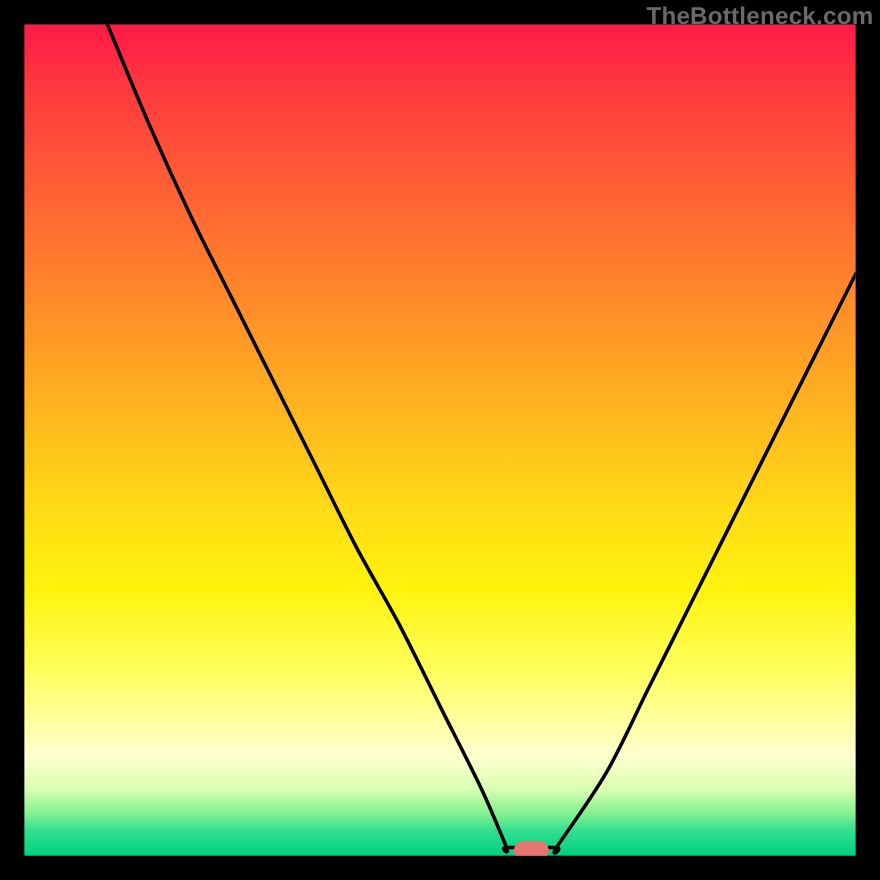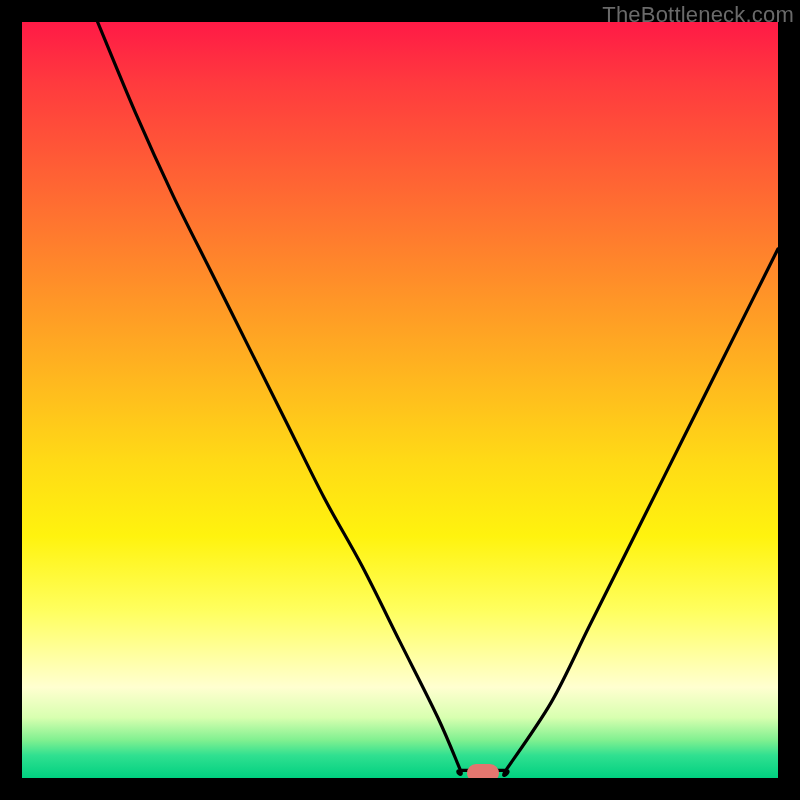--- a/index.html
+++ b/index.html
@@ -44,21 +44,21 @@
     width: 100%;
     height: 100%;
   }
 
   .watermark {
     position: absolute;
     top: 2px;
     right: 6px;
     color: #6a6a6a;
     font-size: 22px;
-    font-weight: 400;
+    font-weight: 700;
     letter-spacing: 0.2px;
     margin-left: 47px;
   }
 
   .marker {
     position: absolute;
     width: 32px;
     height: 18px;
     background: #e3766f;
     border-radius: 9px;

